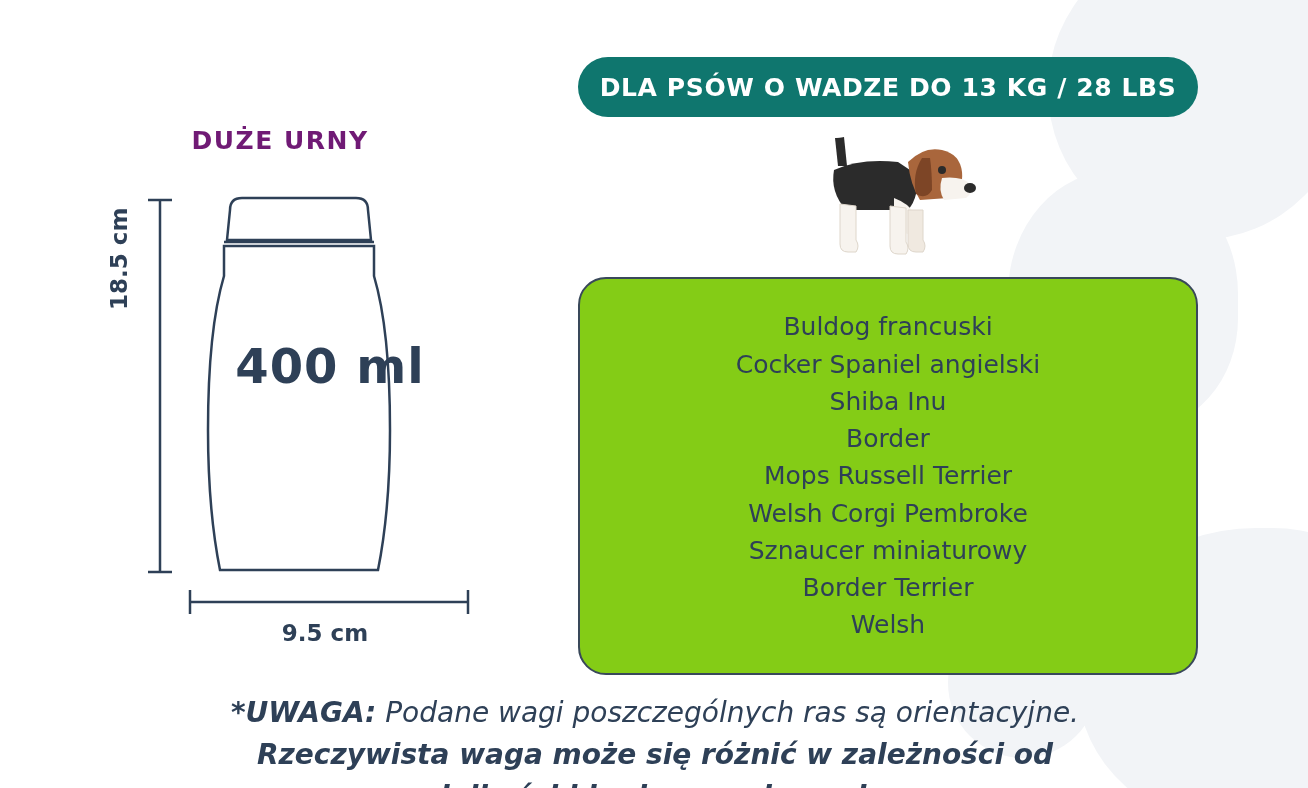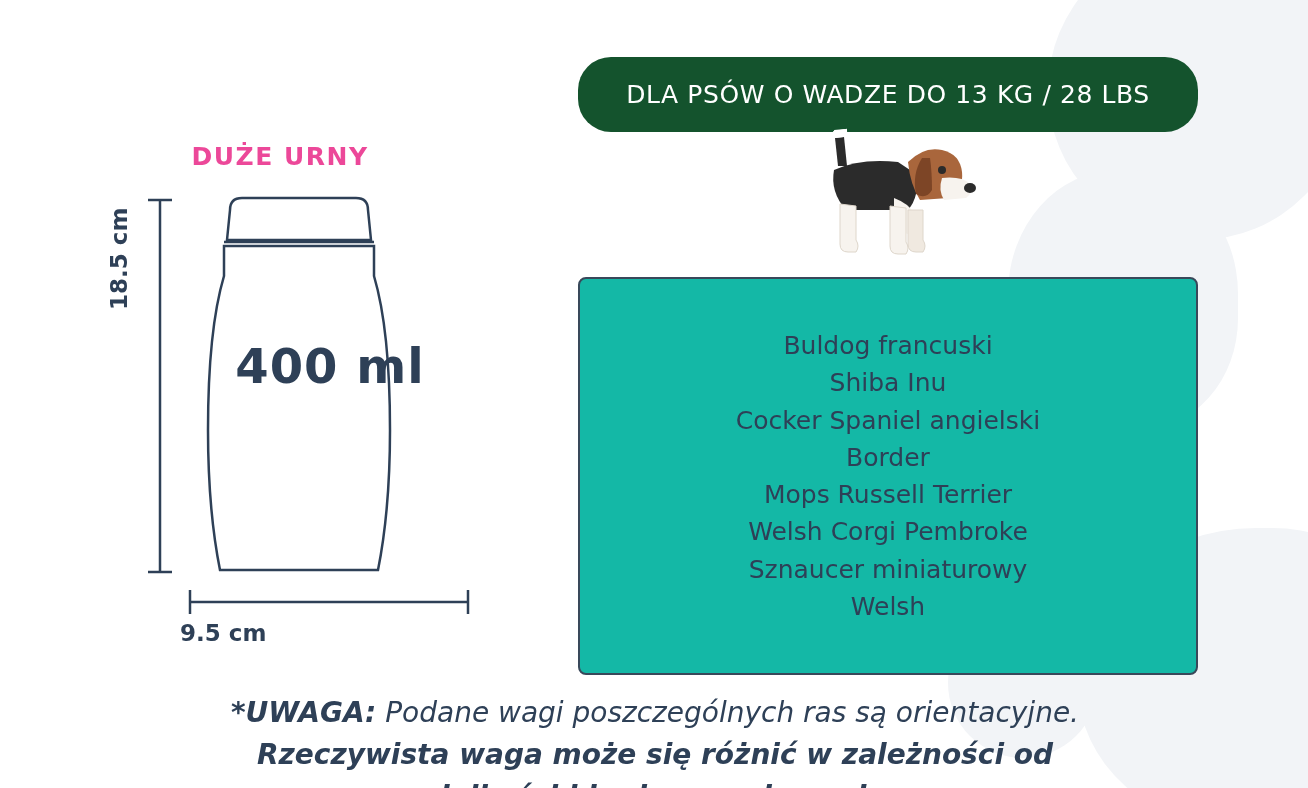--- a/index.html
+++ b/index.html
@@ -52,28 +52,28 @@
 
   
   .left-panel {
     position: absolute;
     left: 0; top: 0;
     width: 560px;
     height: 788px;
   }
   .urn-title {
     position: absolute;
-    top: 142px;
+    top: 126px;
     left: 0;
     width: 560px;
     text-align: center;
     font-size: 25px;
     font-weight: bold;
     letter-spacing: 1.5px;
-    color: #ec4899;
+    color: #701a75;
   }
 
   .urn-svg {
     position: absolute;
     left: 90px;
     top: 180px;
   }
 
   .vol-text {
     position: absolute;
@@ -96,67 +96,67 @@
     color: #2e4057;
     transform: rotate(-90deg);
     transform-origin: left top;
     white-space: nowrap;
   }
   .dim-width {
     position: absolute;
     left: 180px;
     top: 620px;
     width: 290px;
-    text-align: left;
+    text-align: center;
     font-size: 23px;
     font-weight: bold;
     color: #2e4057;
   }
 
   
   .right-panel {
     position: absolute;
     left: 560px; top: 0;
     width: 748px; height: 788px;
   }
   .weight-banner {
     position: absolute;
     left: 18px;
     top: 57px;
     width: 620px;
-    height: 75px;
-    background: #14532d;
+    height: 60px;
+    background: #0f766e;
     border-radius: 33px;
     color: #ffffff;
     display: flex;
     align-items: center;
     justify-content: center;
     font-size: 25px;
-    font-weight: normal;
+    font-weight: bold;
     letter-spacing: 0.6px;
   }
 
   .dog-wrap {
     position: absolute;
     left: 230px;
     top: 118px;
     width: 190px;
     height: 150px;
   }
 
   .breeds-box {
     position: absolute;
     left: 18px;
     top: 277px;
     width: 620px;
     height: 398px;
     box-sizing: border-box;
-    background: #14b8a6;
+    background: #84cc16;
     border: 2px solid #39485a;
-    border-radius: 8px;
+    border-radius: 28px;
     display: flex;
     flex-direction: column;
     align-items: center;
     justify-content: center;
     padding: 10px 18px;
   }
   .breed-line {
     font-size: 25px;
     line-height: 1.49;
     color: #2e4057;
@@ -249,26 +249,27 @@
         <path d="M132 40 Q122 56 126 76 Q136 82 142 72 Q142 54 140 40 Z" fill="#7d4526"></path>
 
         <ellipse cx="180" cy="70" rx="6" ry="5" fill="#2b2b2b"></ellipse>
 
         <circle cx="152" cy="52" r="4" fill="#2b2b2b"></circle>
       </svg>
     </div>
 
     <div class="breeds-box">
       <div class="breed-line">Buldog francuski</div>
+      <div class="breed-line">Cocker Spaniel angielski</div>
       <div class="breed-line">Shiba Inu</div>
-      <div class="breed-line">Cocker Spaniel angielski</div>
       <div class="breed-line">Border</div>
       <div class="breed-line">Mops Russell Terrier</div>
       <div class="breed-line">Welsh Corgi Pembroke</div>
       <div class="breed-line">Sznaucer miniaturowy</div>
+      <div class="breed-line">Border Terrier</div>
       <div class="breed-line">Welsh</div>
     </div>
   </div>
 
   <div class="footnote">
     <b>*UWAGA:</b><span> Podane wagi poszczególnych ras są orientacyjne. </span><b>Rzeczywista waga może się różnić w zależności od wielkości i budowy zwierzęcia.</b>
   </div>
 
 </div>
 

